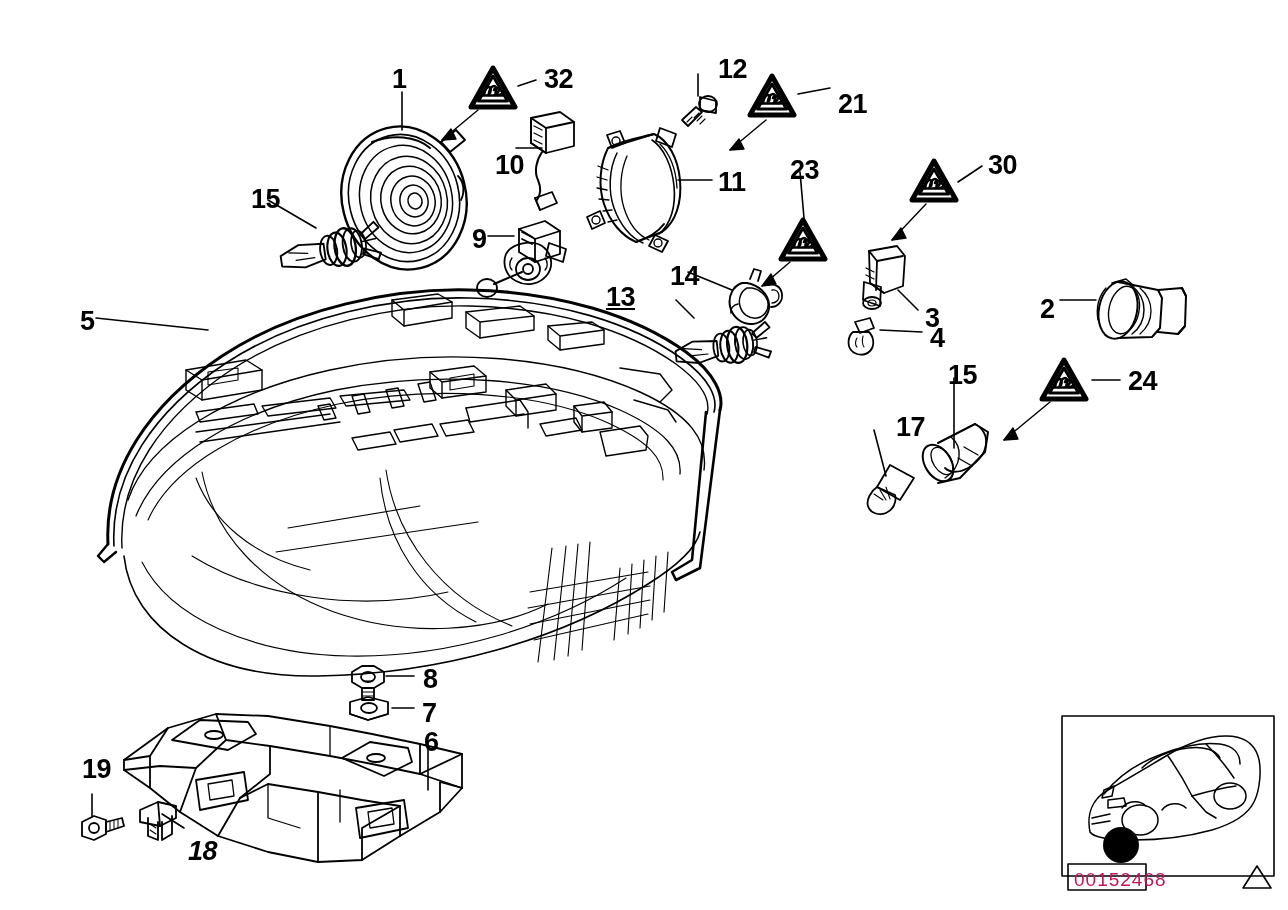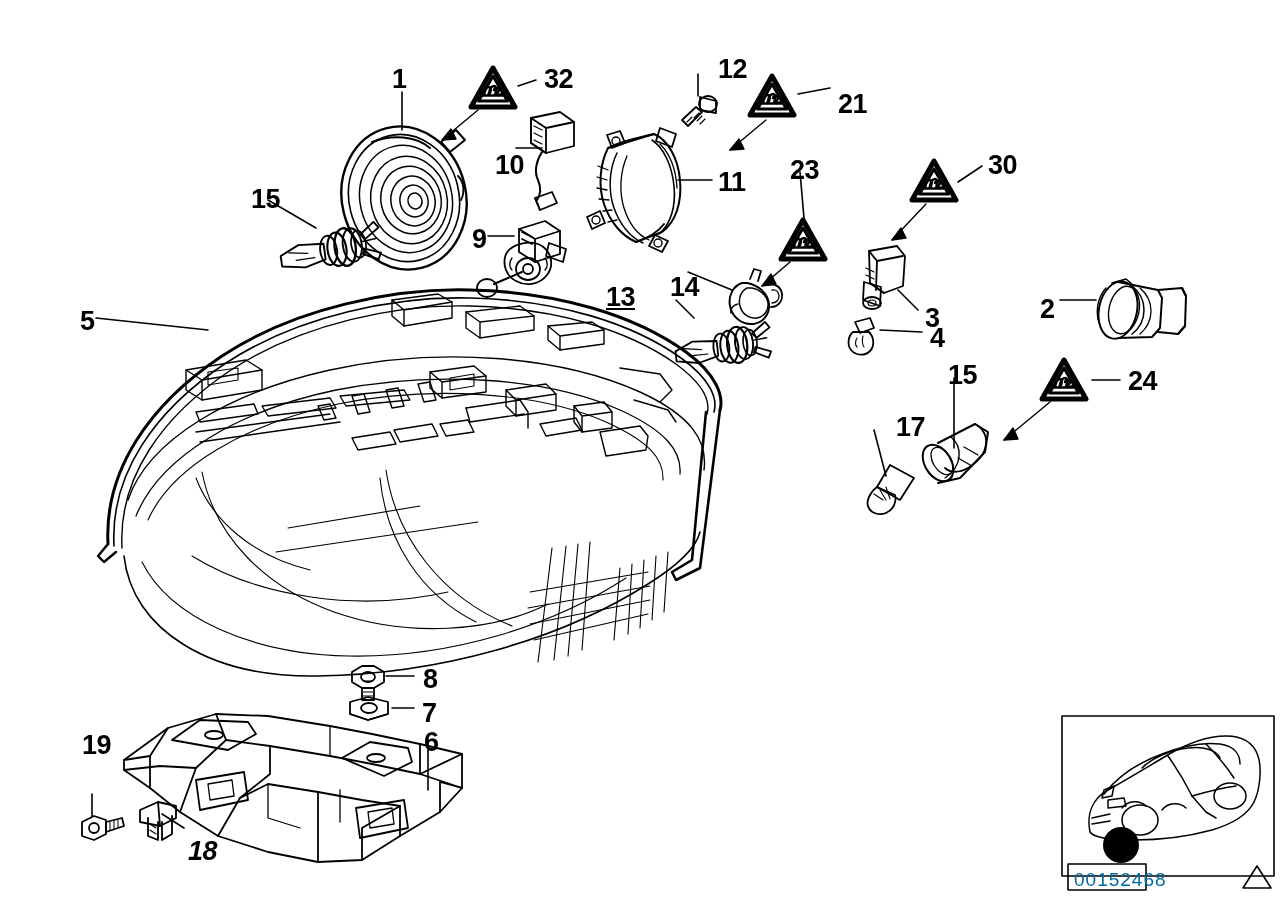--- a/index.html
+++ b/index.html
@@ -1,21 +1,21 @@
 <!DOCTYPE html>
 <html><head>
 <meta charset="utf-8">
 <style>
   html,body{margin:0;padding:0;background:#ffffff;}
   body{font-family:"Liberation Sans",sans-serif;}
   #stage{position:relative;width:1288px;height:910px;background:#fff;overflow:hidden;}
   #art{position:absolute;left:0;top:0;width:1288px;height:910px;}
   .num{position:absolute;font-family:"Liberation Sans",sans-serif;font-weight:bold;color:#000;
        font-size:27px;line-height:27px;letter-spacing:-0.5px;white-space:nowrap;}
-  .idbox{position:absolute;font-family:"Liberation Sans",sans-serif;font-size:19px;color:#0369a1;
+  .idbox{position:absolute;font-family:"Liberation Sans",sans-serif;font-size:19px;color:#be185d;
          letter-spacing:1px;white-space:nowrap;}
 </style>
 </head>
 <body>
 
 <div id="stage">
 
   <svg id="art" viewBox="0 0 1288 910">
     <defs>
       <g id="warnTri">
@@ -423,26 +423,26 @@
   <div class="num" style="left:930px;top:325px;">4</div>
   <div class="num" style="left:80px;top:308px;">5</div>
   <div class="num" style="left:424px;top:729px;">6</div>
   <div class="num" style="left:422px;top:700px;">7</div>
   <div class="num" style="left:423px;top:666px;">8</div>
   <div class="num" style="left:472px;top:226px;">9</div>
   <div class="num" style="left:495px;top:138px;margin-top:14px;">10</div>
   <div class="num" style="left:718px;top:169px;">11</div>
   <div class="num" style="left:718px;top:56px;">12</div>
   <div class="num" style="left:606px;top:284px;text-decoration:underline;">13</div>
-  <div class="num" style="left:670px;top:274px;text-align:center;">14</div>
+  <div class="num" style="left:670px;top:263px;text-align:center;">14</div>
   <div class="num" style="left:251px;top:186px;">15</div>
   <div class="num" style="left:948px;top:362px;">15</div>
   <div class="num" style="left:896px;top:414px;">17</div>
   <div class="num" style="left:188px;top:838px;font-style:italic;">18</div>
-  <div class="num" style="left:82px;top:732px;">19</div>
+  <div class="num" style="left:82px;top:756px;">19</div>
   <div class="num" style="left:988px;top:152px;">30</div>
   <div class="num" style="left:838px;top:91px;">21</div>
   <div class="num" style="left:544px;top:66px;">32</div>
   <div class="num" style="left:790px;top:157px;">23</div>
   <div class="num" style="left:1128px;top:368px;">24</div>
 
   <div class="idbox" style="left:1074px;top:869px;">00152468</div>
 
 </div>
 

